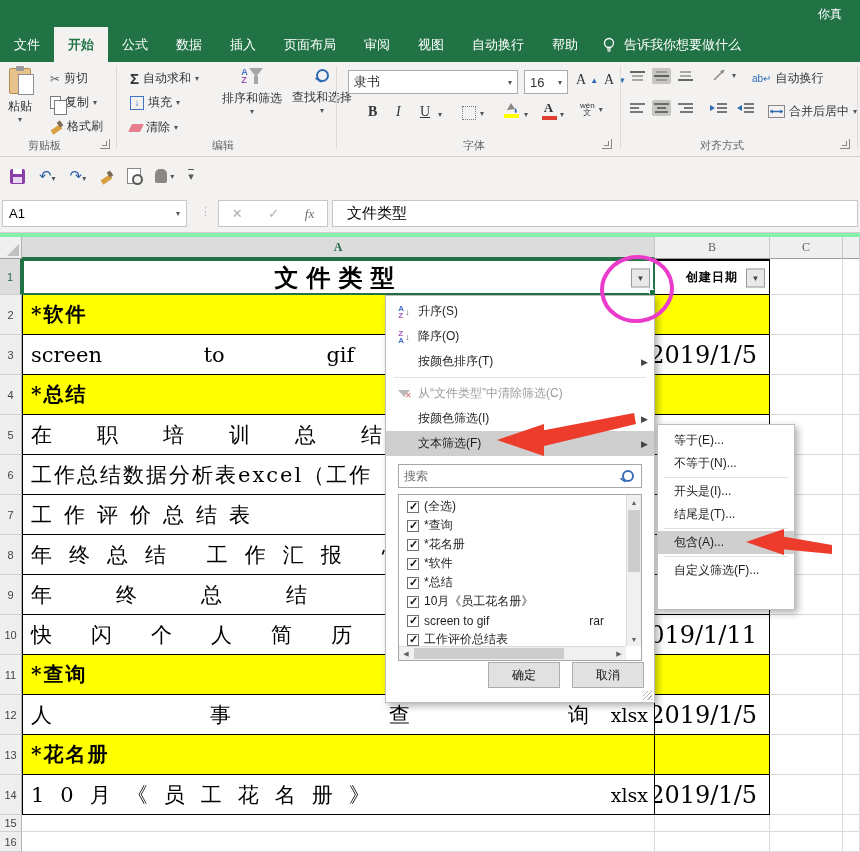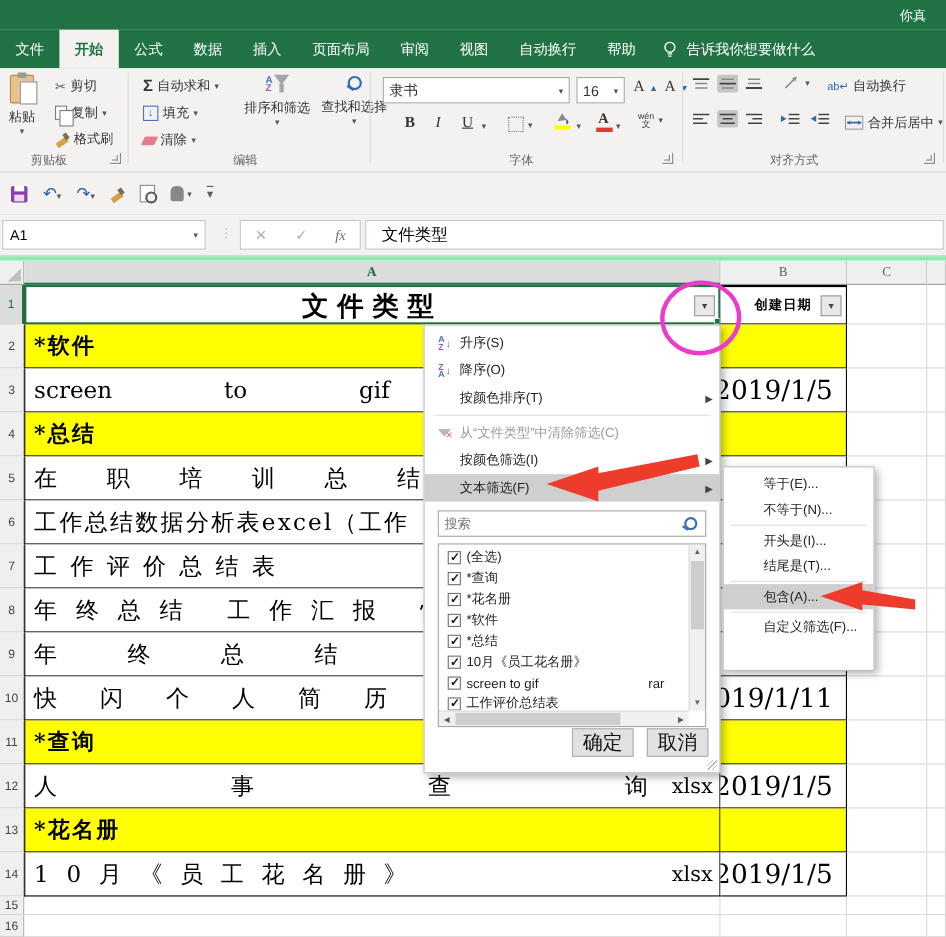--- a/index.html
+++ b/index.html
@@ -133,26 +133,26 @@
   .litem .lext { position:absolute; right:22px; }
   .vsb { position:absolute; right:0; top:0; bottom:14px; width:15px; background:#f0f0f0; border-left:1px solid #dcdcdc; font-size:7px; color:#606060; }
   .vsb .up,.vsb .dn { position:absolute; left:0; width:100%; height:14px; display:flex; align-items:center; justify-content:center; }
   .vsb .up{top:0}.vsb .dn{bottom:0}
   .vsb .thumb { position:absolute; left:1px; width:12px; top:15px; height:62px; background:#cdcdcd; }
   .hsb { position:absolute; left:0; right:15px; bottom:0; height:14px; background:#f0f0f0; border-top:1px solid #dcdcdc; font-size:7px; color:#606060; }
   .hsb .lf,.hsb .rt { position:absolute; top:0; width:14px; height:100%; display:flex; align-items:center; justify-content:center; }
   .hsb .lf{left:0}.hsb .rt{right:0}
   .hsb .thumb { position:absolute; top:1px; height:11px; left:15px; width:150px; background:#cdcdcd; }
   .btnrow { position:absolute; left:0; right:0; bottom:14px; display:flex; justify-content:flex-end; gap:12px; padding-right:10px; }
-  .dlgbtn { width:56px; height:26px; background:#e1e1e1; border:1px solid #adadad; font-size:18px; display:flex; align-items:center; justify-content:center; color:#111; }
+  .dlgbtn { width:72px; height:26px; background:#e1e1e1; border:1px solid #adadad; font-size:12px; display:flex; align-items:center; justify-content:center; color:#111; }
   .grip { position:absolute; right:2px; bottom:2px; width:9px; height:9px; background:repeating-linear-gradient(135deg,#b5b5b5 0 1px,transparent 1px 3px); }
 
   
   .smenu { position:absolute; left:657px; top:424px; width:138px; height:186px; background:#fff; border:1px solid #bdbdbd; box-shadow:3px 3px 7px rgba(0,0,0,.3); font-family:"Liberation Sans",sans-serif; font-size:12px; color:#1e1e1e; z-index:6; padding-top:4px; }
-  .sitem { height:23px; display:flex; align-items:center; padding-left:36px;text-align:right; }
+  .sitem { height:23px; display:flex; align-items:center; padding-left:16px;text-align:right; }
   .sitem.hl { background:#cfcfcf; }
   .ssep { height:1px; background:#e0e0e0; margin:2px 6px; }
 
   
   .anno { position:absolute; left:0; top:0; width:860px; height:852px; z-index:9; pointer-events:none; }
 </style>
 </head>
 <body>
 
 <div class="screen">

